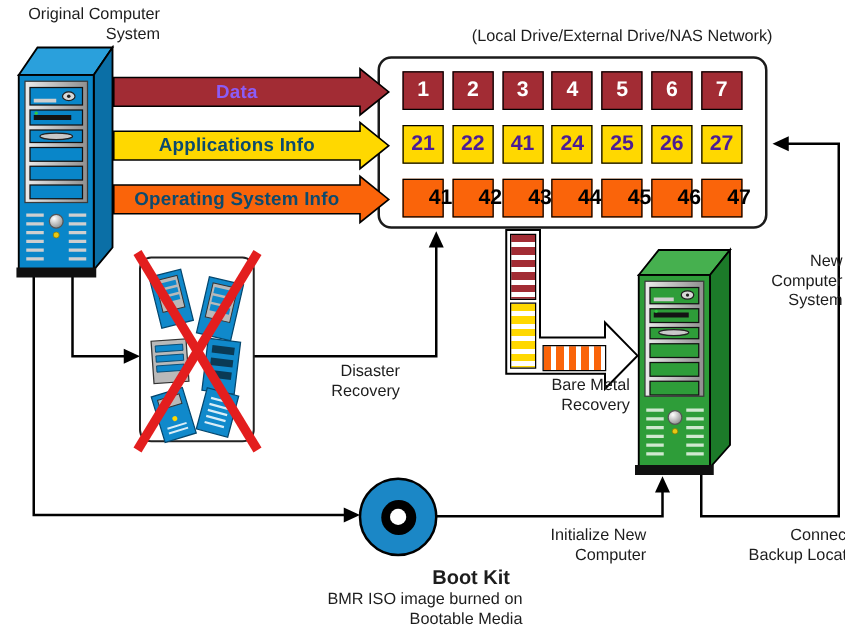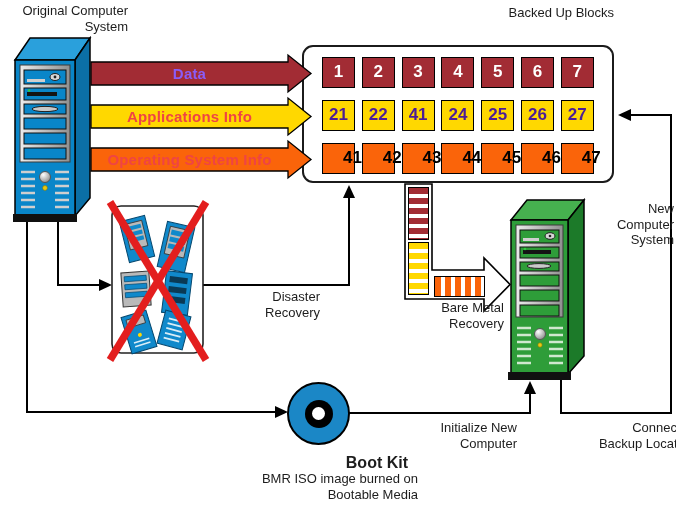--- a/index.html
+++ b/index.html
@@ -7,21 +7,21 @@
     position:relative;width:676px;height:508px;background:#fff;overflow:hidden;
     font-family:"Liberation Sans", sans-serif;
   }
   .caption{
     position:absolute;font-size:13px;line-height:15.5px;text-align:right;
     color:#1d1d1d;white-space:pre-line;z-index:5;
   }
   .caption.bold{font-weight:bold;font-size:16px;}
   .arrow-label{
     position:absolute;font-weight:bold;font-size:15px;line-height:23px;
-    text-align:center;color:#ef4444;z-index:5;letter-spacing:.2px;
+    text-align:center;color:#0c4a6e;z-index:5;letter-spacing:.2px;
   }
   .arrow-label.light{color:#8b5cf6;}
   #overlay{position:absolute;left:0;top:0;z-index:2;}
   .panel{
     position:absolute;left:302px;top:45px;width:312px;height:138px;
     border:2px solid #1b1b1b;border-radius:11px;background:#fff;
     box-sizing:border-box;z-index:1;
   }
   .block-row{position:absolute;left:0;display:flex;gap:6.8px;padding-left:18px;}
   .blk{
@@ -235,21 +235,21 @@
   </div>
 
   <div id="boot-disc">
     <div class="ring">
       <div class="hole"></div>
     </div>
   </div>
 
   <div class="caption" style="left:0;top:3px;width:128px">Original Computer
 System</div>
-  <div class="caption" style="left:302px;top:5px;width:312px">Backed Up Blocks</div>
+  <div class="caption" style="left:298px;top:21px;width:320px">(Local Drive/External Drive/NAS Network)</div>
   <div class="arrow-label light" style="left:91px;top:62px;width:197px;height:23px">Data</div>
   <div class="arrow-label" style="left:91px;top:105px;width:197px;height:23px">Applications Info</div>
   <div class="arrow-label" style="left:91px;top:148px;width:197px;height:23px">Operating System Info</div>
   <div class="caption" style="left:235px;top:289px;width:85px">Disaster
 Recovery</div>
   <div class="caption" style="left:412px;top:300px;width:92px">Bare Metal
 Recovery</div>
   <div class="caption" style="left:592px;top:201px;width:82px">New
 Computer
 System</div>

